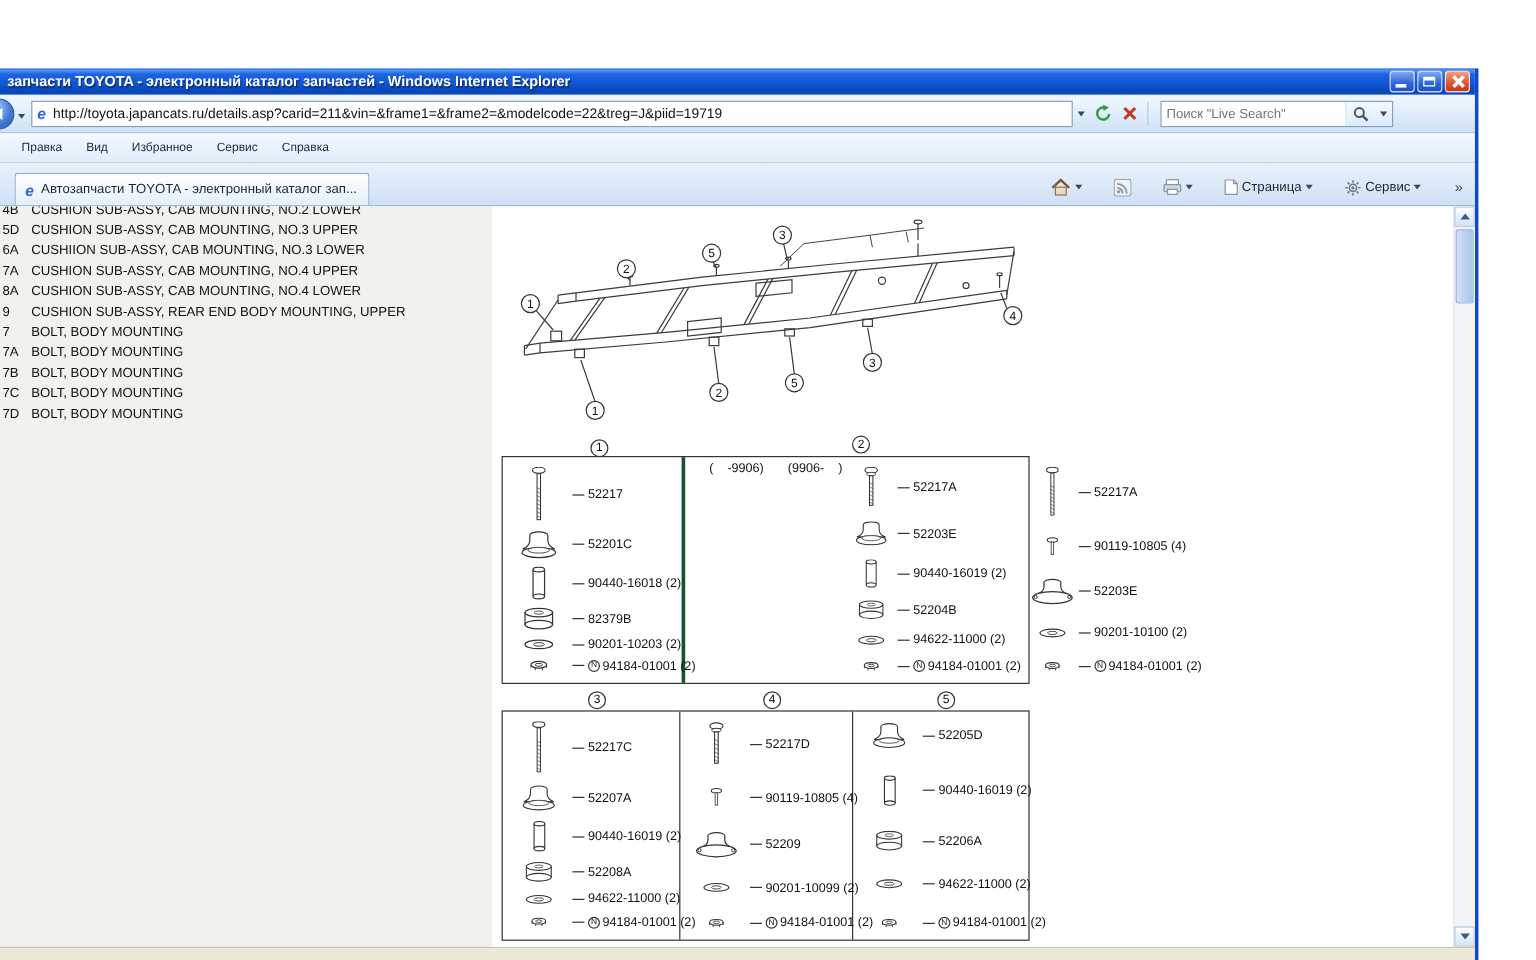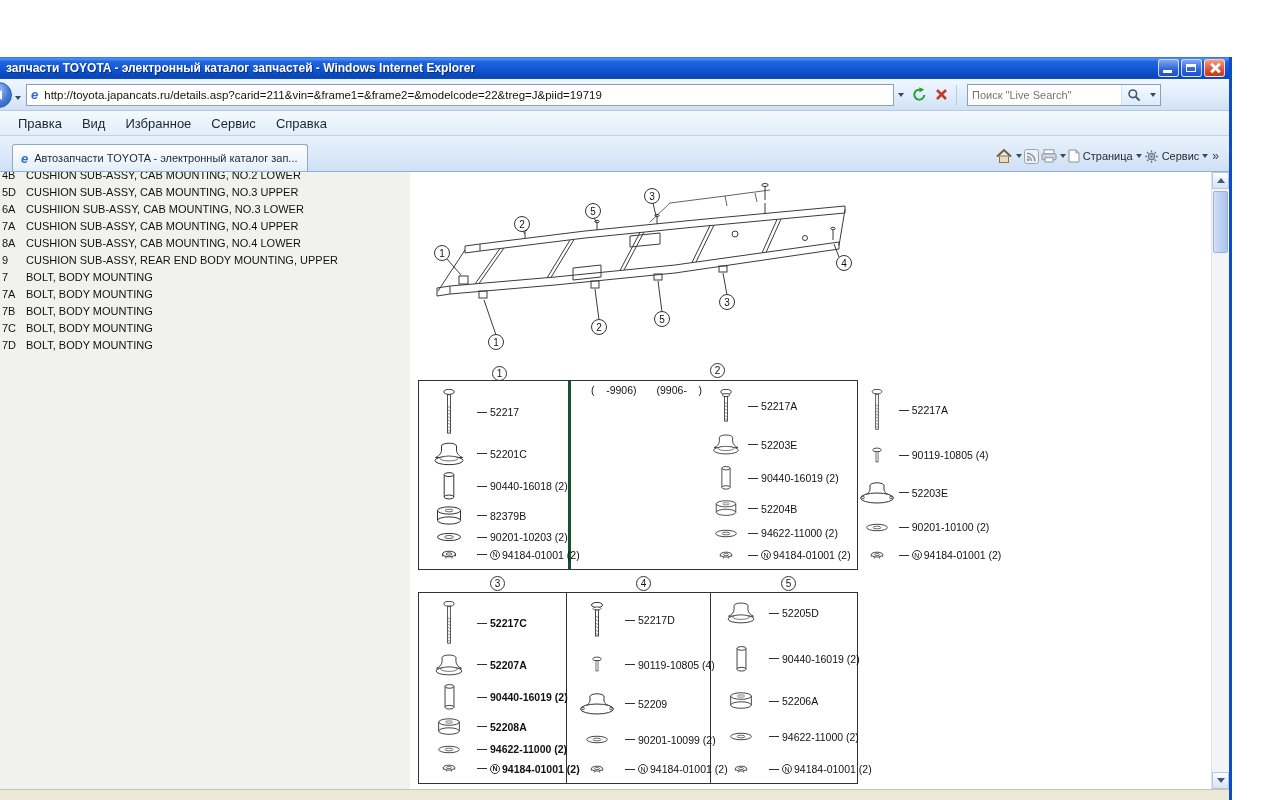--- a/index.html
+++ b/index.html
@@ -51,31 +51,31 @@
     font-family:"Liberation Sans",sans-serif;background:transparent;}
   .search-btn{flex:none;width:24px;height:20px;display:flex;align-items:center;justify-content:center;
     border-left:1px solid #d5e2f0;background:linear-gradient(#f5faff,#dcebfa);}
   .search-caret{flex:none;width:14px;display:flex;align-items:center;justify-content:center;height:20px;
     background:linear-gradient(#f5faff,#dcebfa);}
   .vsep{width:1px;height:20px;background:#b9c9dc;margin:0 4px;flex:none;}
 
   
   .menubar{height:24px;flex:none;display:flex;align-items:center;padding-left:8px;
     background:linear-gradient(180deg,#f4f9fe,#e0edfa);border-bottom:1px solid #c3d3e7;}
-  .menu-item{padding:3px 10px;font-size:13px;color:#1d2633;}
+  .menu-item{padding:3px 10px;font-size:10px;color:#1d2633;}
 
   
   .tabbar{height:36px;flex:none;display:flex;align-items:flex-end;padding:0 8px 0 12px;
     background:linear-gradient(180deg,#e9f2fc,#cfe0f4);border-bottom:1px solid #8fb0d8;box-sizing:border-box;}
   .tab{height:27px;width:296px;display:flex;align-items:center;gap:6px;
     background:linear-gradient(180deg,#ffffff,#eef5fc 60%,#e3eefa);
     border:1px solid #8aa8cc;border-bottom:none;border-radius:3px 3px 0 0;
     padding:0 8px;font-size:11px;color:#1d2633;box-sizing:border-box;}
   .tab-title{white-space:nowrap;overflow:hidden;text-overflow:ellipsis;}
-  .tb-right{margin-left:auto;display:flex;align-items:center;gap:2px;padding-bottom:7px;}
+  .tb-right{margin-left:auto;display:flex;align-items:center;gap:26px;padding-bottom:7px;}
   .tb-group{display:flex;align-items:center;gap:3px;}
   .tb-label{font-size:11px;color:#1d2633;}
   .chevron{font-size:12px;color:#33435a;padding:0 2px;}
 
   
   .content{flex:1;display:flex;background:#fff;overflow:hidden;min-height:0;}
   .parts-list{width:410px;flex:none;background:#f1f1ee;color:#111;font-size:11px;
     overflow:hidden;margin-top:-5px;padding-left:2px;box-sizing:border-box;}
   .plrow{height:17px;line-height:17px;display:flex;white-space:nowrap;}
   .plcode{width:24px;flex:none;}
@@ -103,21 +103,21 @@
     box-sizing:border-box;}
   .pbox{position:absolute;border:1px solid #333;background:#fff;display:flex;box-sizing:border-box;}
   .pbox-top{left:8px;top:208px;width:440px;height:190px;}
   .pbox-bottom{left:8px;top:420px;width:440px;height:192px;}
   .cell-p1{width:152px;flex:none;border-right:3px solid #14532d;box-sizing:border-box;}
   .cell-p2{flex:1;display:flex;flex-direction:row;min-width:0;}
   .p2-headers{display:flex;font-size:10.5px;color:#111;padding-top:3px;flex:none;}
   .p2-headers span{width:50%;padding-left:20px;box-sizing:border-box;white-space:pre;}
   .p2-cols{flex:1;display:flex;min-height:0;}
   .p2col{width:50%;box-sizing:border-box;}
-  .cell-p3{width:148px;flex:none;border-right:1px solid #333;box-sizing:border-box;font-weight:bold;}
+  .cell-p3{width:148px;flex:none;border-right:1px solid #333;box-sizing:border-box;}
   .cell-p4{width:144px;flex:none;border-right:1px solid #333;box-sizing:border-box;}
   .cell-p5{flex:1;min-width:0;}
   .pcell{display:flex;flex-direction:column;justify-content:space-between;height:100%;
     padding:8px 2px;box-sizing:border-box;}
   .prow{display:flex;align-items:center;}
   .gcol{width:56px;flex:none;display:flex;justify-content:center;}
   .gcol-n{width:44px;}
   .lead{width:10px;flex:none;border-top:1px solid #333;margin-right:3px;}
   .plabel{font-size:10.5px;color:#111;white-space:nowrap;}
   .pfx{width:10px;height:10px;flex:none;border:1px solid #333;border-radius:50%;font-size:7px;

